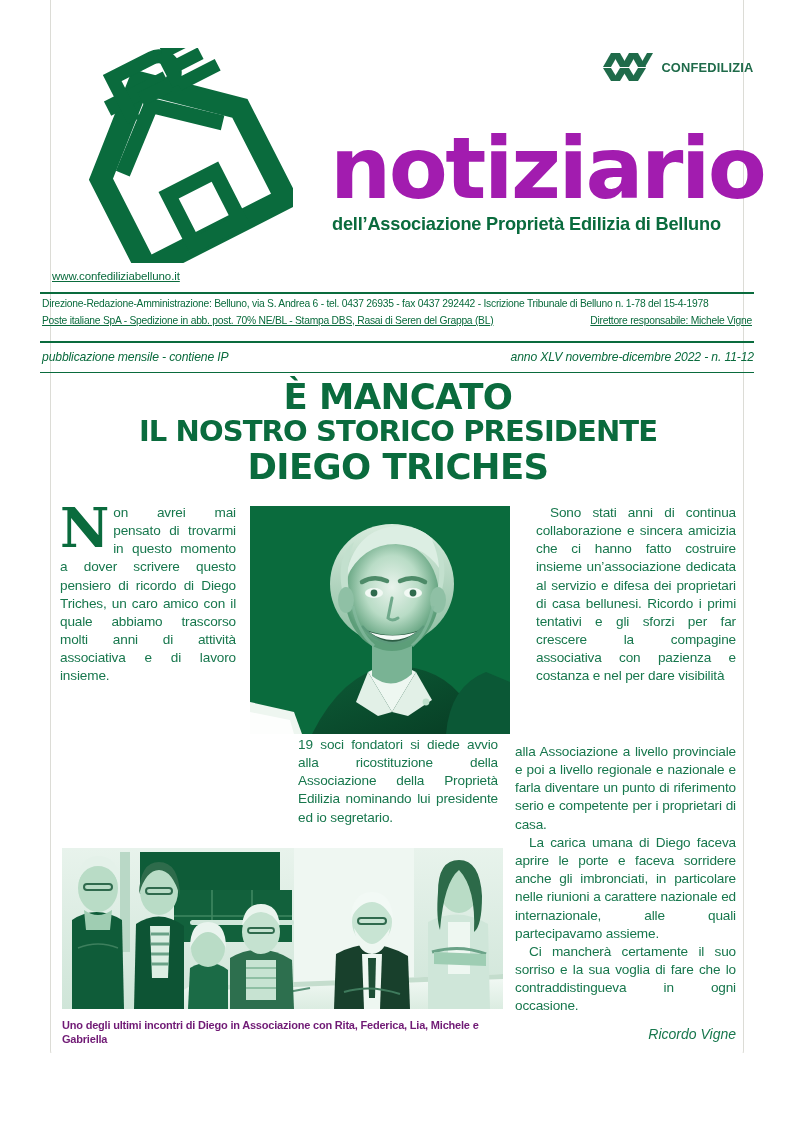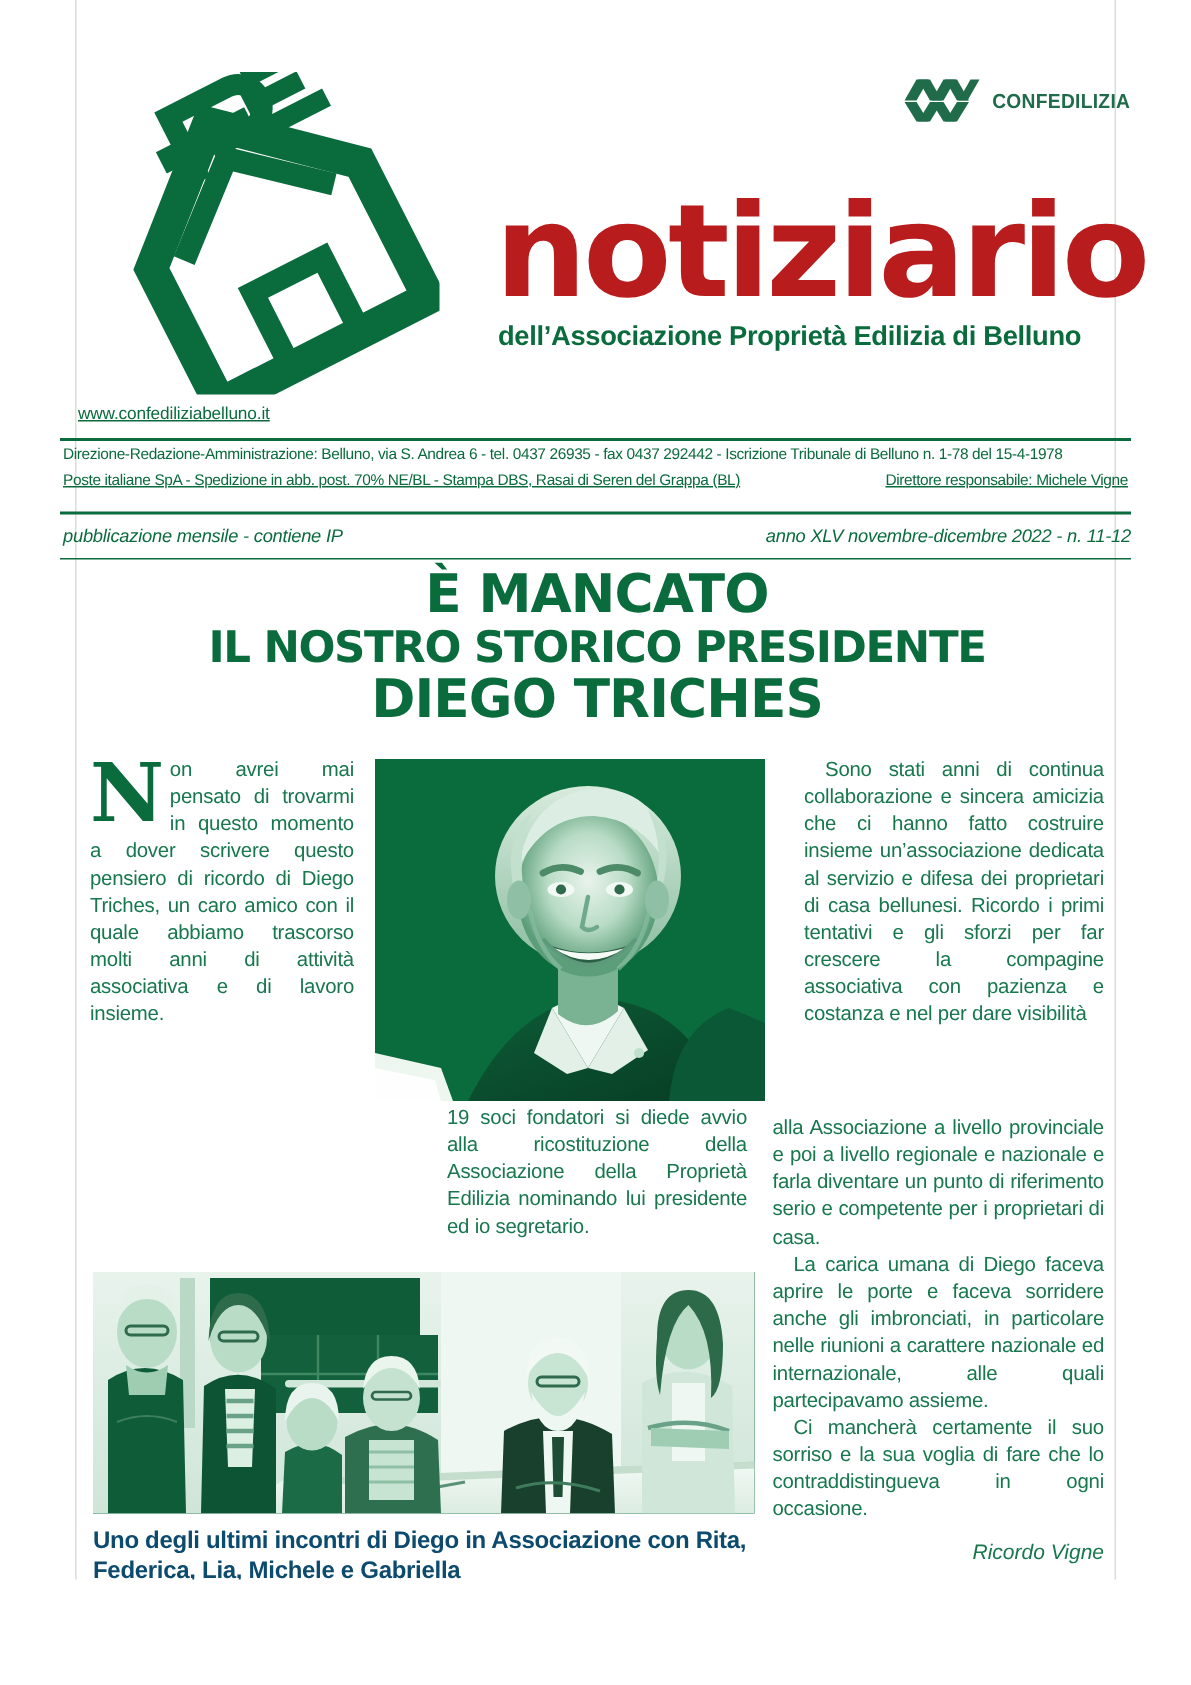--- a/index.html
+++ b/index.html
@@ -70,21 +70,21 @@
   .title-block {
     position: absolute;
     left: 330px;
     top: 132px;
     width: 440px;
   }
   .masthead-title {
     font-size: 86px;
     line-height: 0.86;
     font-weight: 800;
-    color: #b91c1c;
+    color: #a21caf;
     letter-spacing: -2.5px;
     font-family: "DejaVu Sans", sans-serif;
     margin: 0;
   }
   .masthead-sub {
     margin: 8px 0 0 2px;
     font-size: 18.2px;
     font-weight: 700;
     color: #0a6b3d;
     letter-spacing: -0.2px;
@@ -256,22 +256,22 @@
     width: 441px;
     height: 161px;
   }
   .photo svg { display: block; width: 100%; height: 100%; }
 
   .caption {
     position: absolute;
     left: 62px;
     top: 1018px;
     width: 445px;
-    color: #0c4a6e;
-    font-size: 16px;
+    color: #701a75;
+    font-size: 11px;
     line-height: 1.28;
     font-weight: 700;
     letter-spacing: -0.2px;
   }
 </style>
 </head>
 <body>
 
 <div class="page">
   <div class="sheet"></div>

